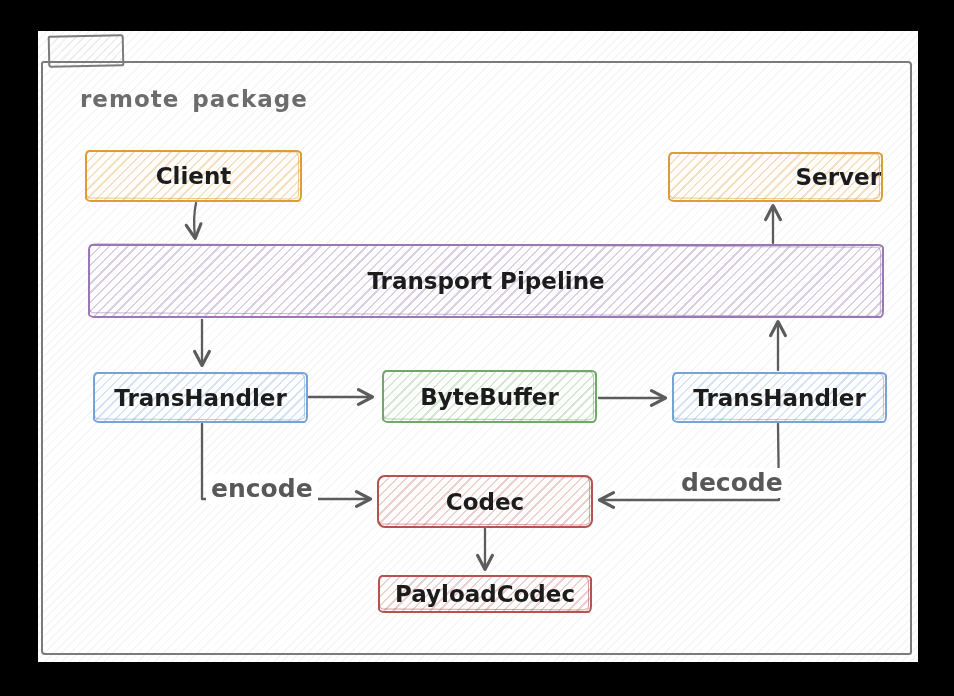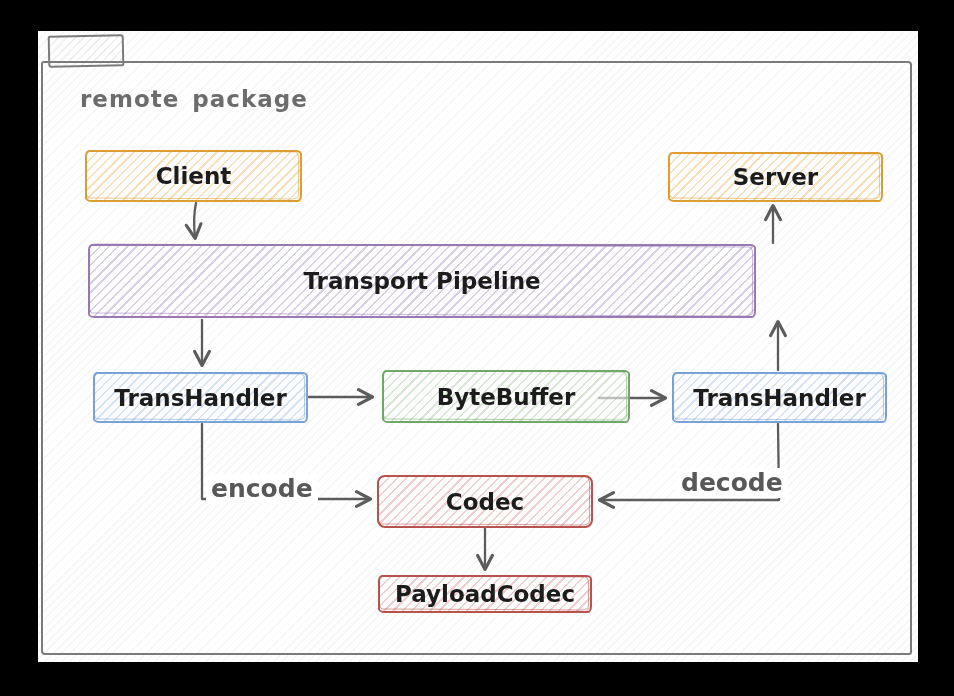--- a/index.html
+++ b/index.html
@@ -83,33 +83,33 @@
         <path d="M164,393 L164,468 L331,468" marker-end="url(#ah)"></path>
         <path d="M740,393 L741,469 L563,469" marker-end="url(#ah)"></path>
         <path d="M447,498 L447,537" marker-end="url(#ah)"></path>
       </g>
     </svg>
 
     <div class="node orange" style="left:47px;top:119px;width:217px;height:52px;text-align:right;">
       <span>Client</span>
     </div>
 
-    <div class="node orange" style="left:630px;top:121px;width:215px;height:50px;">
+    <div class="node orange" style="left:630px;top:121px;width:215px;height:50px;justify-content:flex-end;">
       <span>Server</span>
     </div>
 
-    <div class="node purple" style="left:50px;top:213px;width:668px;height:74px;">
+    <div class="node purple" style="left:50px;top:213px;width:796px;height:74px;">
       <span>Transport Pipeline</span>
     </div>
 
     <div class="node blue" style="left:55px;top:341px;width:215px;height:51px;">
       <span>TransHandler</span>
     </div>
 
-    <div class="node green" style="left:344px;top:339px;width:248px;height:53px;">
+    <div class="node green" style="left:344px;top:339px;width:215px;height:53px;">
       <span>ByteBuffer</span>
     </div>
 
     <div class="node blue" style="left:634px;top:341px;width:215px;height:51px;">
       <span>TransHandler</span>
     </div>
 
     <div class="node red" style="left:339px;top:444px;width:216px;height:53px;border-radius:8px;">
       <span>Codec</span>
     </div>

